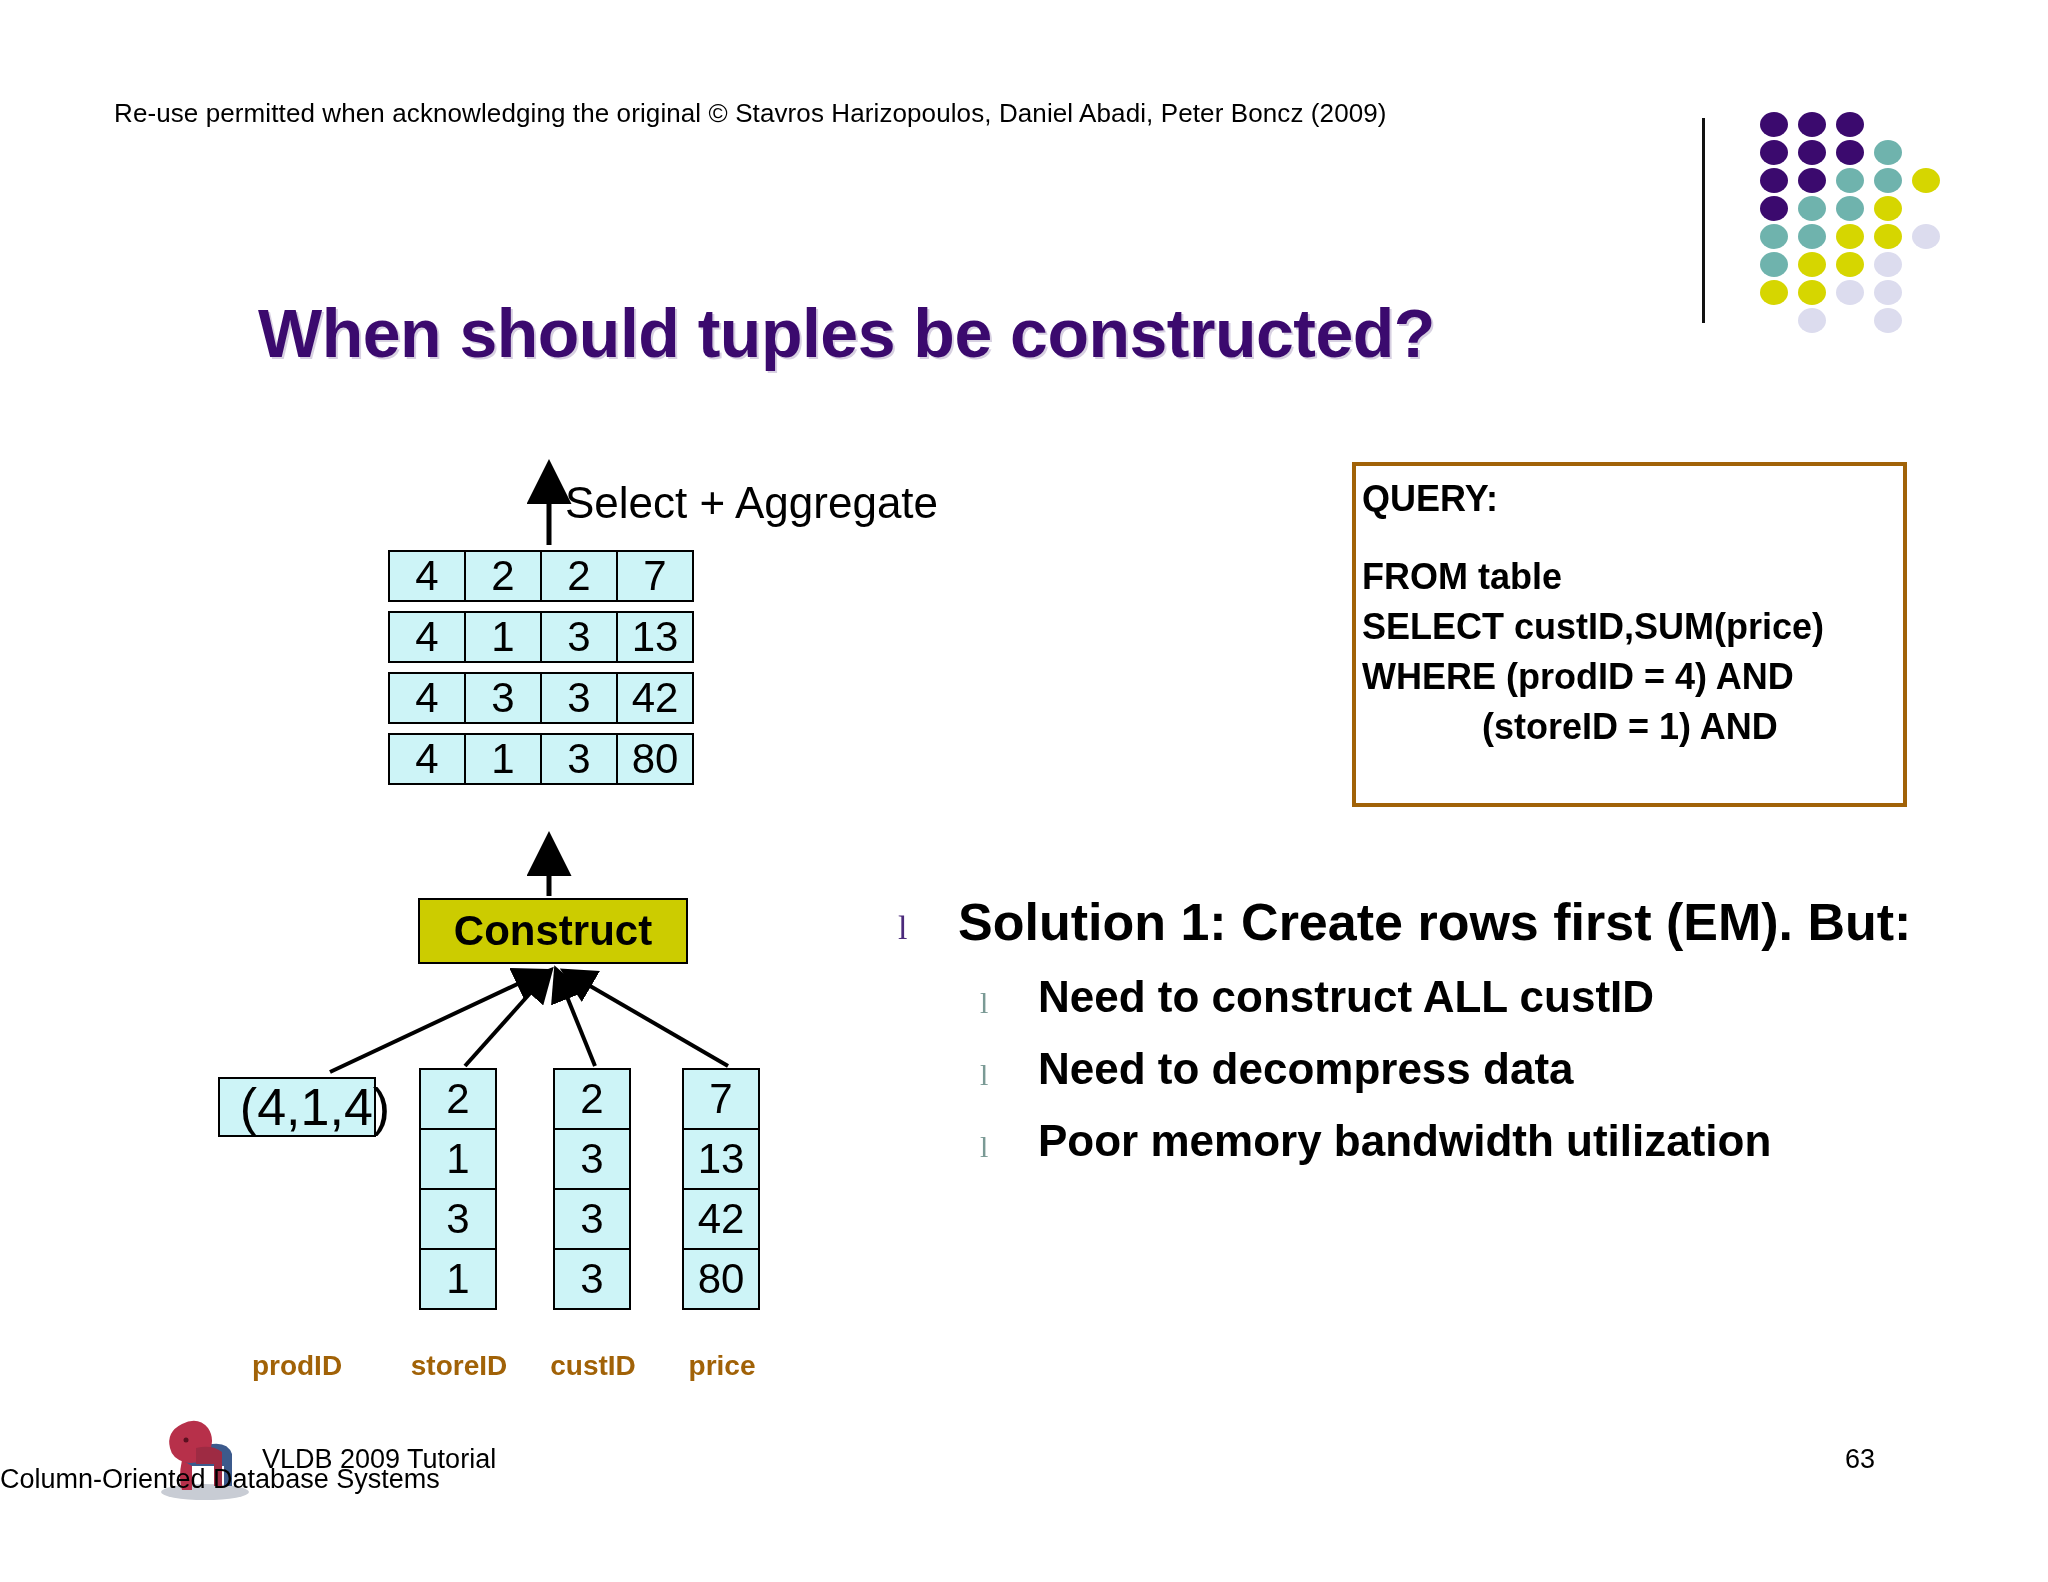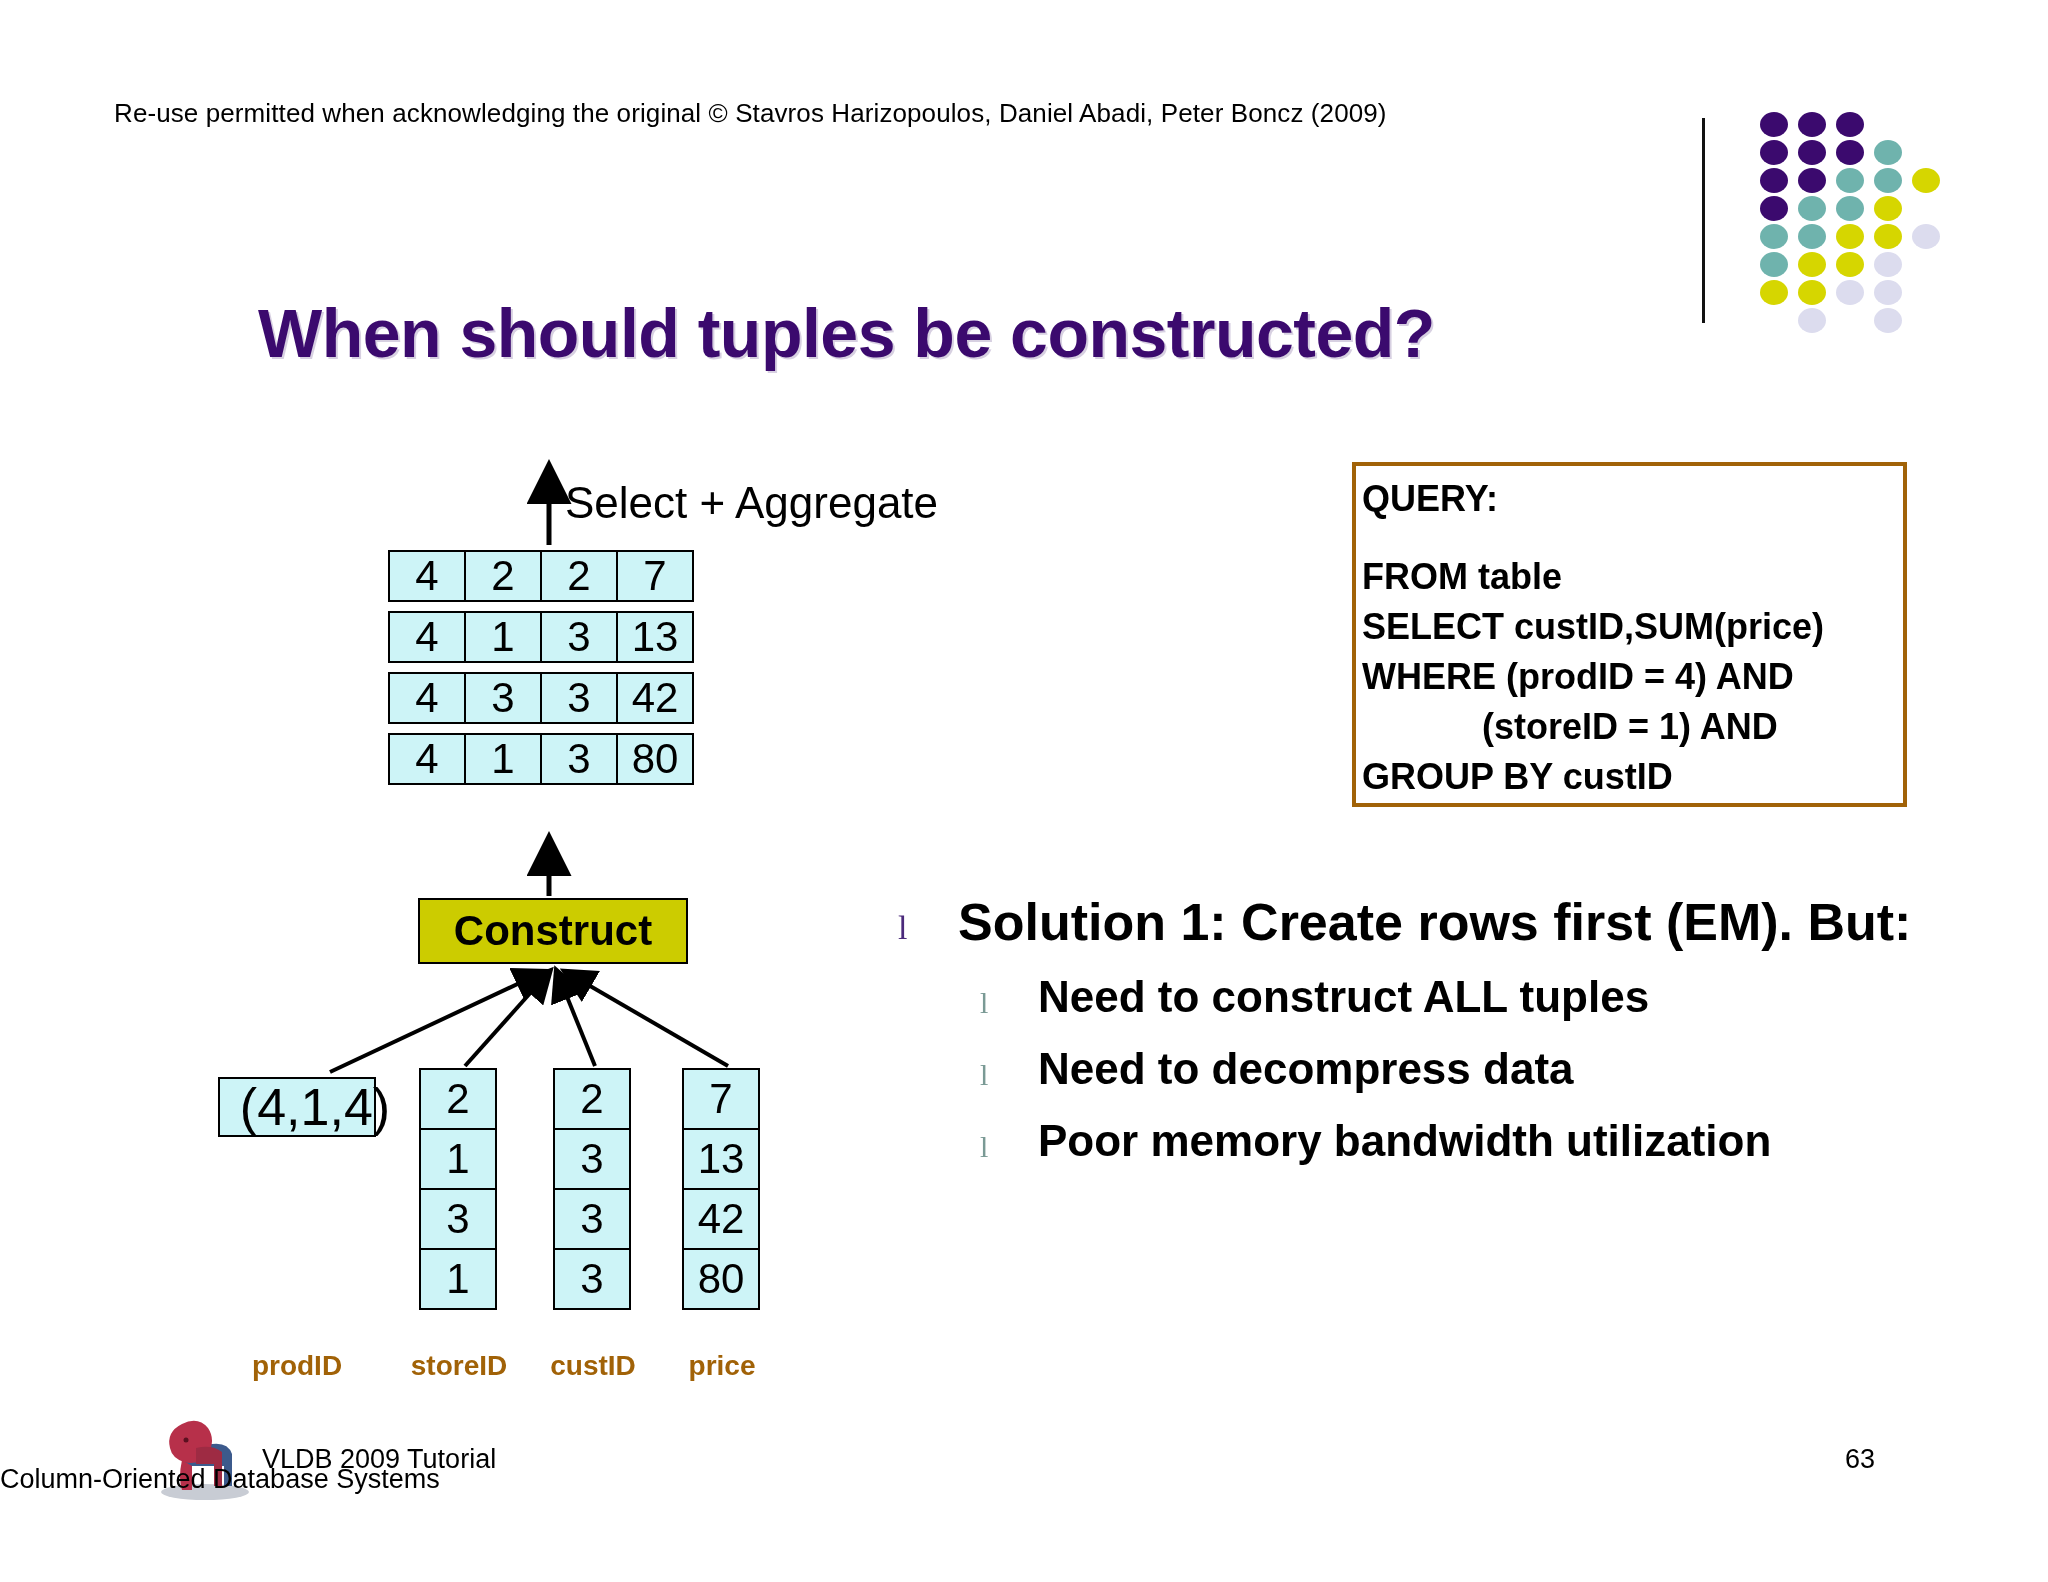--- a/index.html
+++ b/index.html
@@ -399,31 +399,30 @@
   <div class="col-label" id="lbl-custID">custID</div>
   <div class="col-label" id="lbl-price">price</div>
 
   <div class="query-box">
     <div class="query-line">QUERY:</div>
     <div class="query-gap"></div>
     <div class="query-line">FROM table</div>
     <div class="query-line">SELECT custID,SUM(price)</div>
     <div class="query-line">WHERE (prodID = 4) AND</div>
     <div class="query-line">            (storeID = 1) AND</div>
-    <div class="query-line">GROUP BY custID</div>
   </div>
 
   <div class="bullets">
     <div class="bullet-l1">
       <span class="marker">l</span>
       <span>Solution 1: Create rows first (EM). But:</span>
     </div>
     <div class="bullet-l2">
       <span class="marker">l</span>
-      <span>Need to construct ALL tuples</span>
+      <span>Need to construct ALL custID</span>
     </div>
     <div class="bullet-l2">
       <span class="marker">l</span>
       <span>Need to decompress data</span>
     </div>
     <div class="bullet-l2">
       <span class="marker">l</span>
       <span>Poor memory bandwidth utilization</span>
     </div>
   </div>

